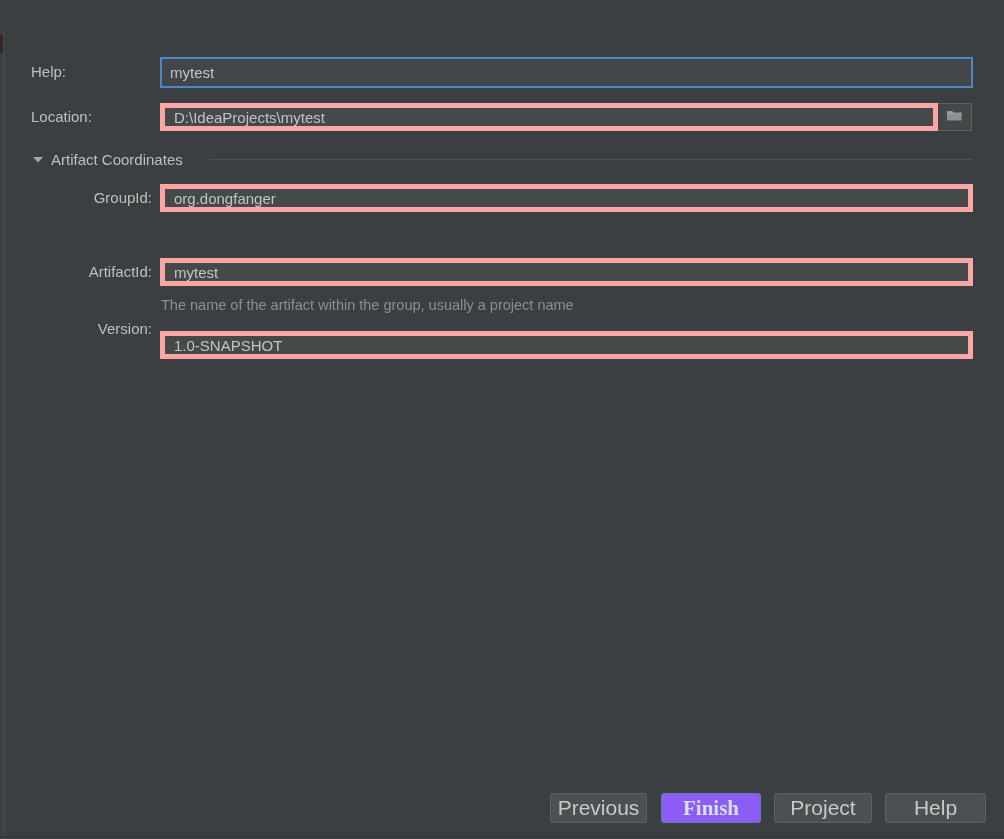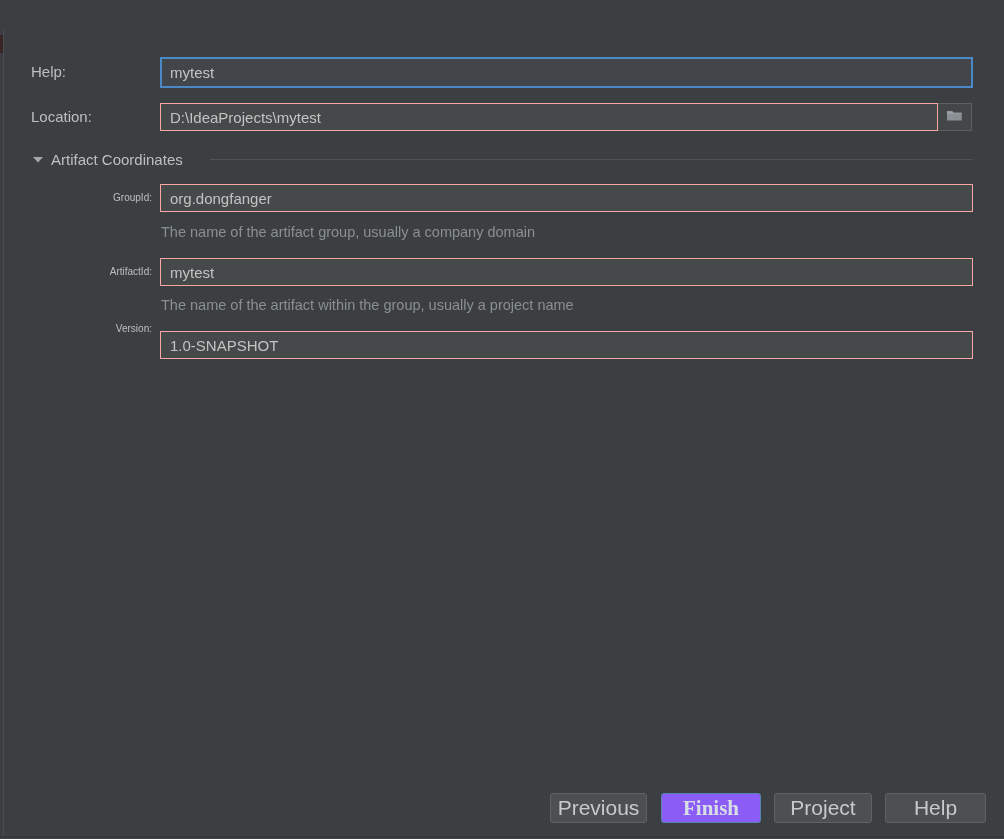--- a/index.html
+++ b/index.html
@@ -83,40 +83,40 @@
   
   .lbl {
     position: absolute;
     font-size: 15px;
     color: #bfbfbf;
     line-height: 20px;
     white-space: nowrap;
   }
   .lbl-right {
     position: absolute;
-    font-size: 10px;
+    font-size: 15px;
     color: #bfbfbf;
     line-height: 20px;
     white-space: nowrap;
     text-align: right;
   }
   .hint {
     position: absolute;
     font-size: 14.5px;
     color: #8a8f90;
     line-height: 19px;
     white-space: nowrap;
   }
 
   
   .field {
     position: absolute;
     box-sizing: border-box;
     background: #45494a;
-    border: 1px solid #fca5a5;
+    border: 5px solid #fca5a5;
     color: #c3c3c3;
     font-family: "Liberation Sans", sans-serif;
     font-size: 15px;
     padding: 0 0 0 9px;
     line-height: 1;
     outline: none;
   }
   .field.focused {
     border: 2px solid #4a88c7;
     background: #42464a;
@@ -219,21 +219,20 @@
       <svg width="12" height="9" viewBox="0 0 12 9">
         <path d="M1 2 L6 7.4 L11 2 Z" fill="#a6a6a6"></path>
       </svg>
     </span>
     <span id="artifact-section-title">Artifact Coordinates</span>
   </div>
   <div id="artifact-separator"></div>
 
   <div class="lbl-right" style="left:0px; top:188px; width:160px; padding-right:8px; box-sizing:border-box;">GroupId:</div>
   <input class="field" type="text" style="left: 160px; top: 184px; width: 813px; height: 28px;" value="org.dongfanger">
-  <div class="hint" style="left:161px; top:223px;">The name of the artifact group, usually a company domain</div>
 
   <div class="lbl-right" style="left:0px; top:262px; width:160px; padding-right:8px; box-sizing:border-box;">ArtifactId:</div>
   <input class="field" type="text" style="left: 160px; top: 258px; width: 813px; height: 28px;" value="mytest">
   <div class="hint" style="left:161px; top:296px;">The name of the artifact within the group, usually a project name</div>
 
   <div class="lbl-right" style="left:0px; top:319px; width:160px; padding-right:8px; box-sizing:border-box;">Version:</div>
   <input class="field" type="text" style="left: 160px; top: 331px; width: 813px; height: 28px;" value="1.0-SNAPSHOT">
 
   <div class="btn" style="left:550px; top:793px; width:97px;">Previous</div>
   <div class="btn default" style="left:661px; top:793px; width:100px;">Finish</div>

